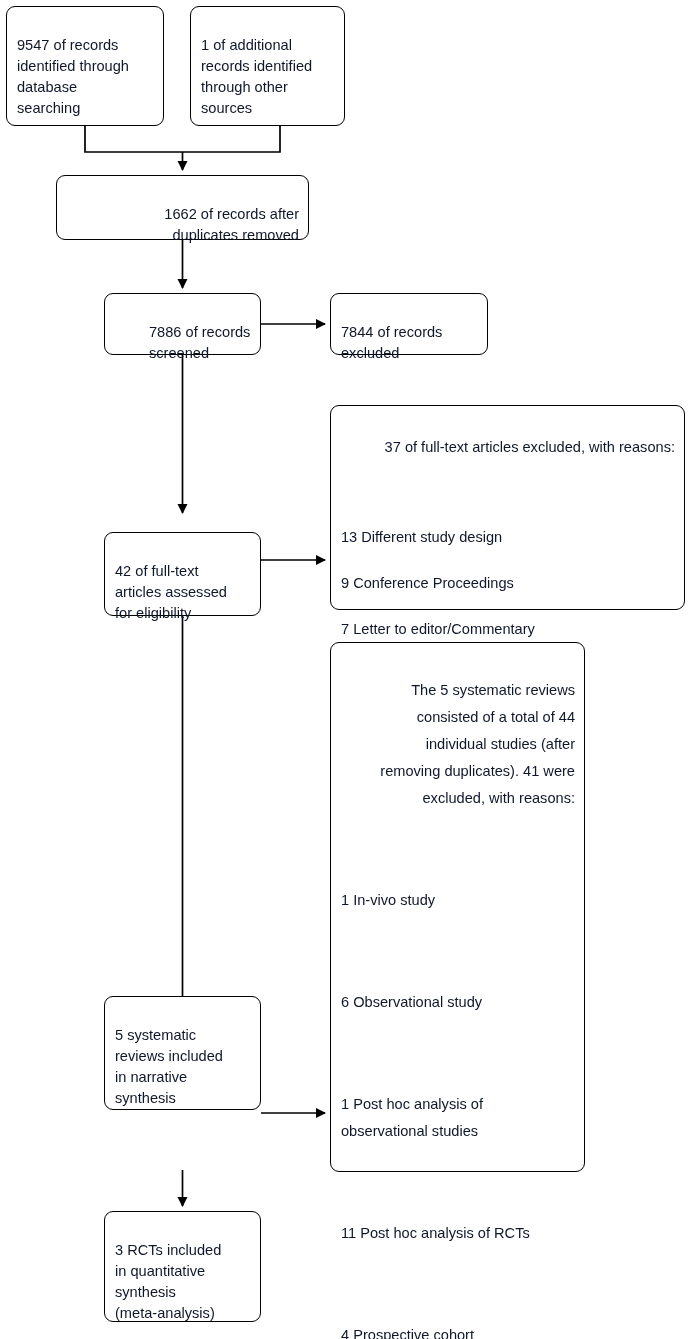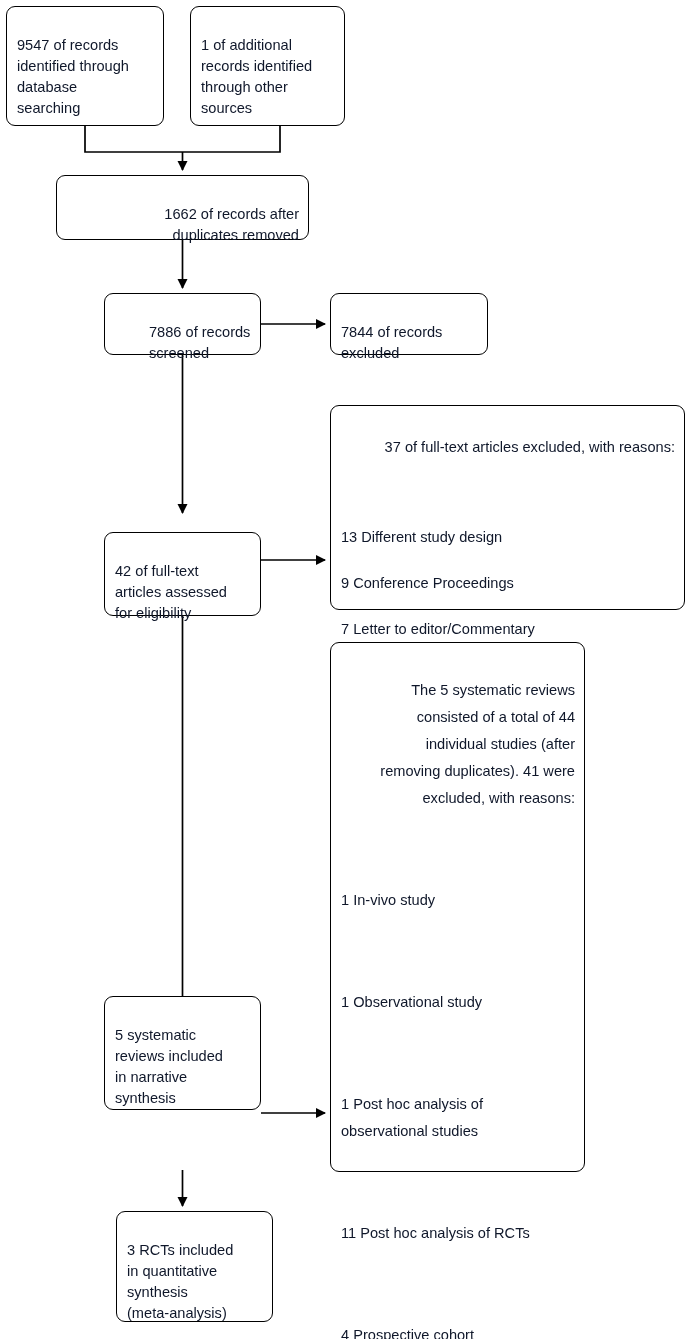--- a/index.html
+++ b/index.html
@@ -52,21 +52,21 @@
   
   #box-screened     { left: 104px; top: 293px;  width: 157px; height: 62px; padding-left: 44px;  }
   #box-excluded     { left: 330px; top: 293px;  width: 158px; height: 62px;  }
   
   #box-eligibility  { left: 104px; top: 518px;  width: 157px; height: 84px; margin-top: 14px;  }
   #box-fulltext-ex  { left: 330px; top: 405px;  width: 355px; height: 205px; }
   
   #box-narrative    { left: 104px; top: 996px; width: 157px; height: 114px; }
   #box-reviews-det  { left: 330px; top: 642px;  width: 255px; height: 530px; }
   
-  #box-quantitative { left: 104px; top: 1211px; width: 157px; height: 111px; margin-left: 12px; }
+  #box-quantitative { left: 104px; top: 1211px; width: 157px; height: 111px; }
 
   #box-fulltext-ex  { line-height: 23px; }
   #box-reviews-det  { line-height: 27px; }
 
   .detail-head { display: block; margin: 0 0 0 0; text-align: right; }
   .detail-item { display: block; }
   .gap { display: block; height: 21px; }
 </style>
 </head>
 <body>
@@ -155,21 +155,21 @@
 
   <div class="node" id="box-reviews-det">
     <span class="detail-head">The 5 systematic reviews
 consisted of a total of 44
 individual studies (after
 removing duplicates). 41 were
 excluded, with reasons:</span>
     <span class="gap"></span>
     <span class="detail-item">1 In-vivo study</span>
     <span class="gap"></span>
-    <span class="detail-item">1 Observational study</span>
+    <span class="detail-item">6 Observational study</span>
     <span class="gap"></span>
     <span class="detail-item">1 Post hoc analysis of
 observational studies</span>
     <span class="gap"></span>
     <span class="detail-item">11 Post hoc analysis of RCTs</span>
     <span class="gap"></span>
     <span class="detail-item">4 Prospective cohort</span>
     <span class="gap"></span>
     <span class="detail-item">10 RCTs (8 wrong population;
 2 data unavailable)</span>

